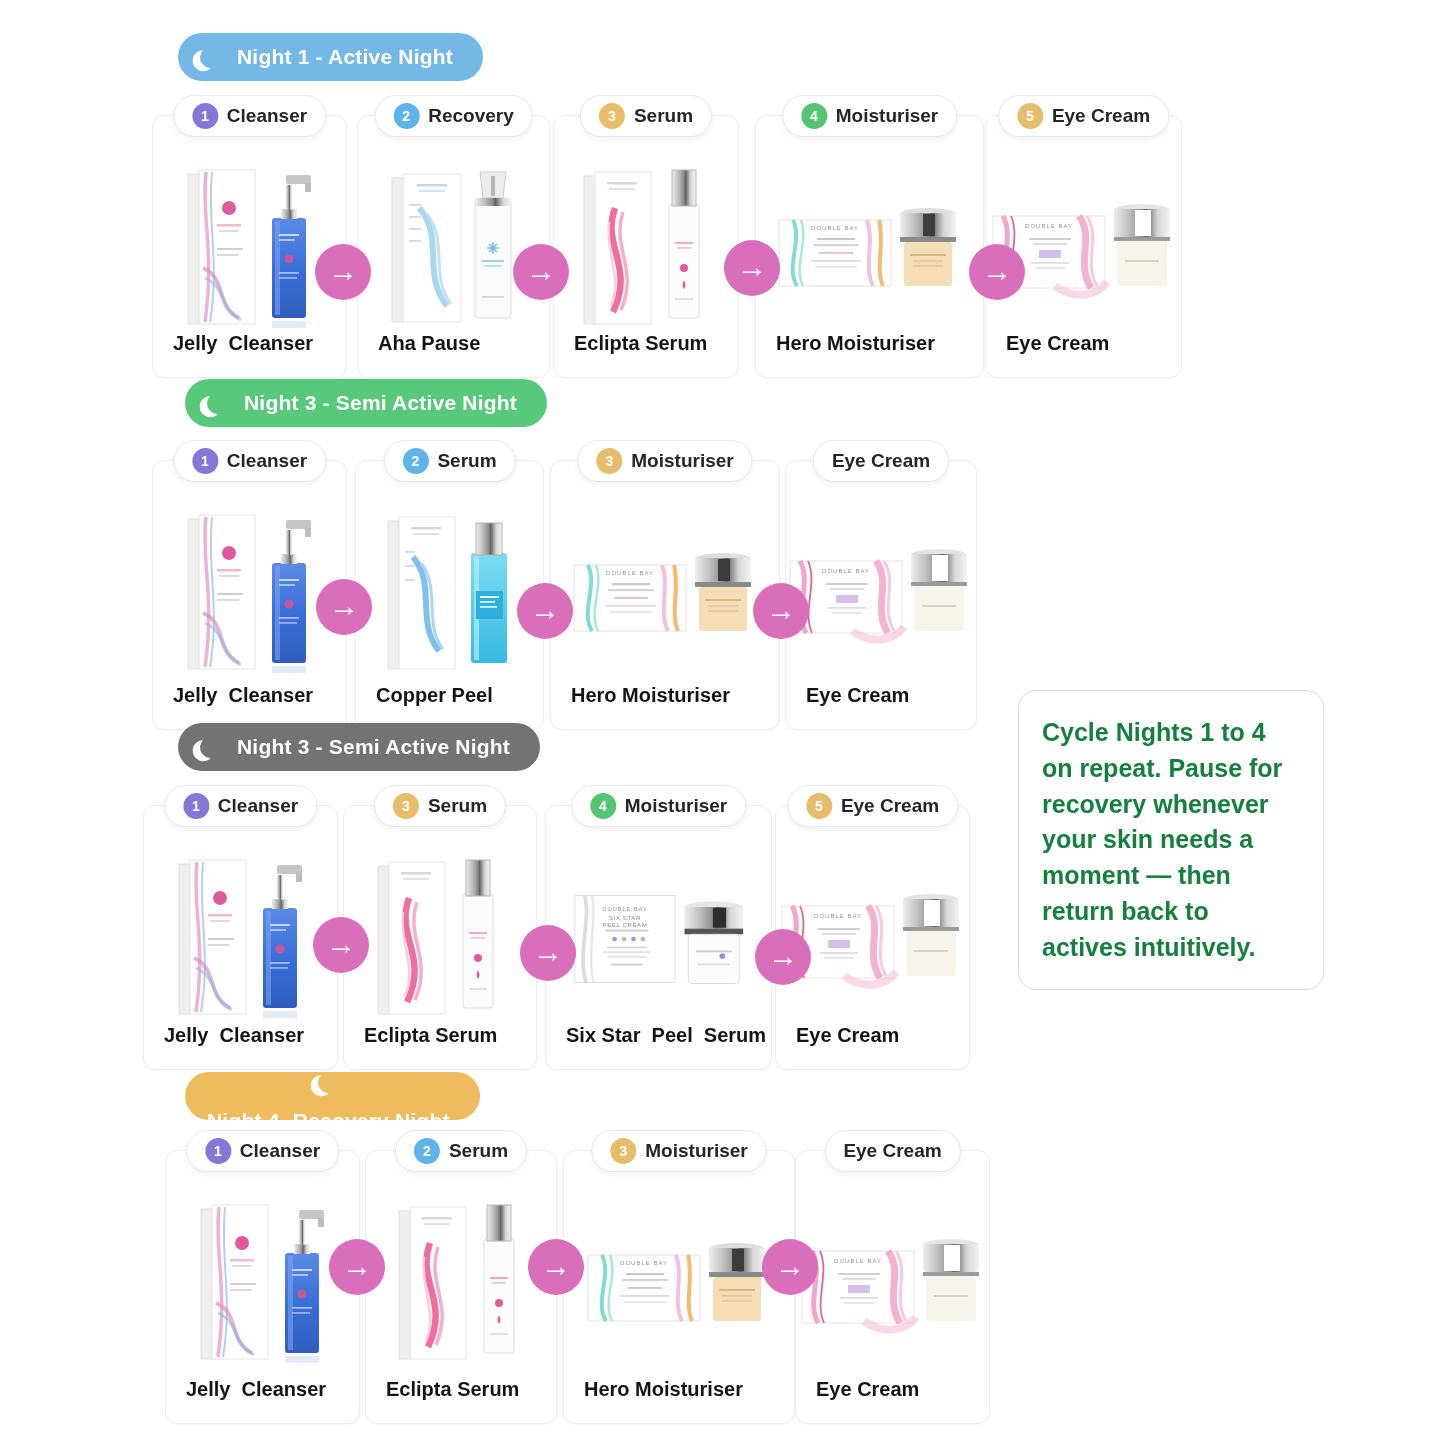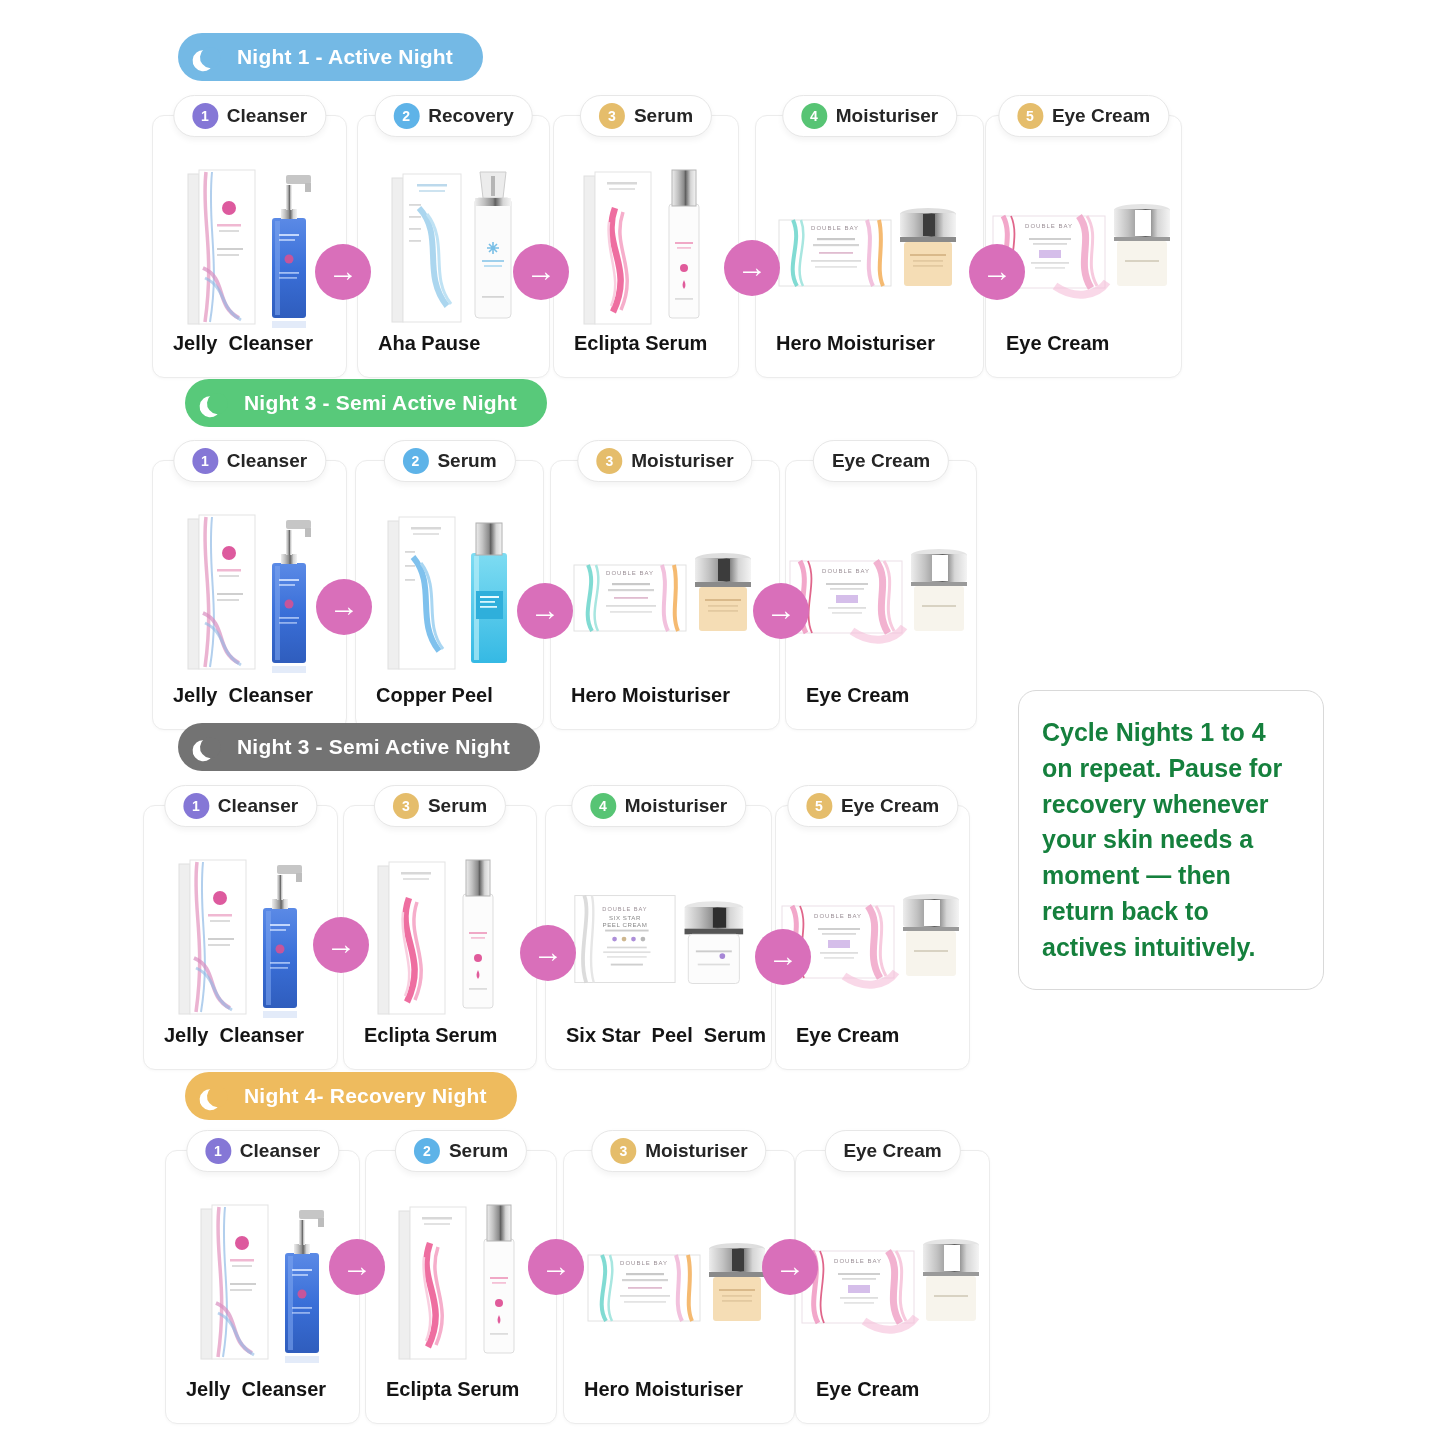--- a/index.html
+++ b/index.html
@@ -8,21 +8,21 @@
 
   
   .hpill{position:absolute;display:inline-flex;align-items:center;gap:16px;
          height:48px;box-sizing:border-box;padding:0 30px 0 22px;border-radius:26px;
          color:#fff;font-size:21px;font-weight:bold;letter-spacing:.2px;}
   .moon{width:21px;height:21px;border-radius:50%;background-color:inherit;
         box-shadow:-7px 4px 0 0 #ffffff;transform:rotate(6deg);flex:0 0 auto;}
   .h1{left:178px;top:33px;}
   .h2{left:185px;top:379px;}
   .h3{left:178px;top:723px;}
-  .h4{left:185px;top:1072px;}
+  .h4{left:185px;top:1072px;flex-direction:column;}
 
   
   .card{position:absolute;background:#fff;border:1px solid #ececec;border-radius:12px;
         box-shadow:0 1px 3px rgba(0,0,0,.03);}
   .r1{top:115px;height:261px;} .r2{top:460px;height:268px;}
   .r3{top:805px;height:263px;} .r4{top:1150px;height:272px;}
   .c11{left:152px;width:193px}.c12{left:357px;width:191px}.c13{left:553px;width:184px}
   .c14{left:755px;width:227px}.c15{left:985px;width:195px}
   .c21{left:152px;width:193px}.c22{left:355px;width:187px}.c23{left:550px;width:228px}.c24{left:785px;width:190px}
   .c31{left:143px;width:193px}.c32{left:343px;width:192px}.c33{left:545px;width:225px}.c34{left:775px;width:193px}

